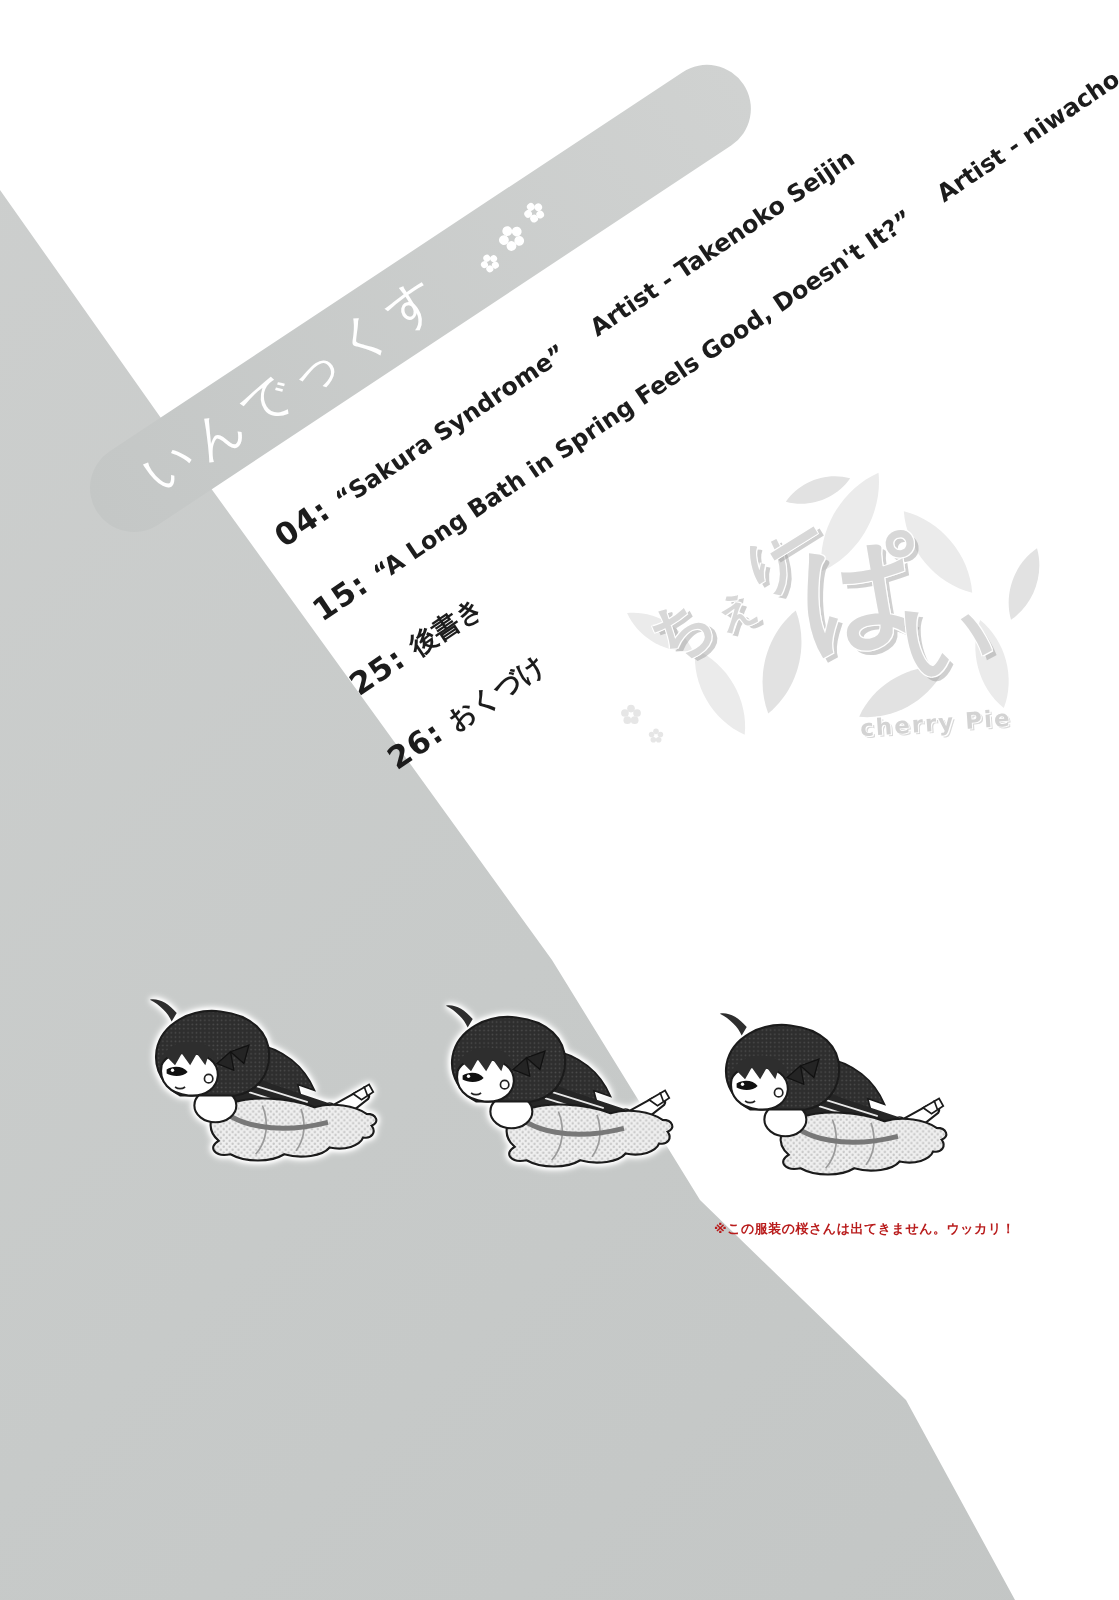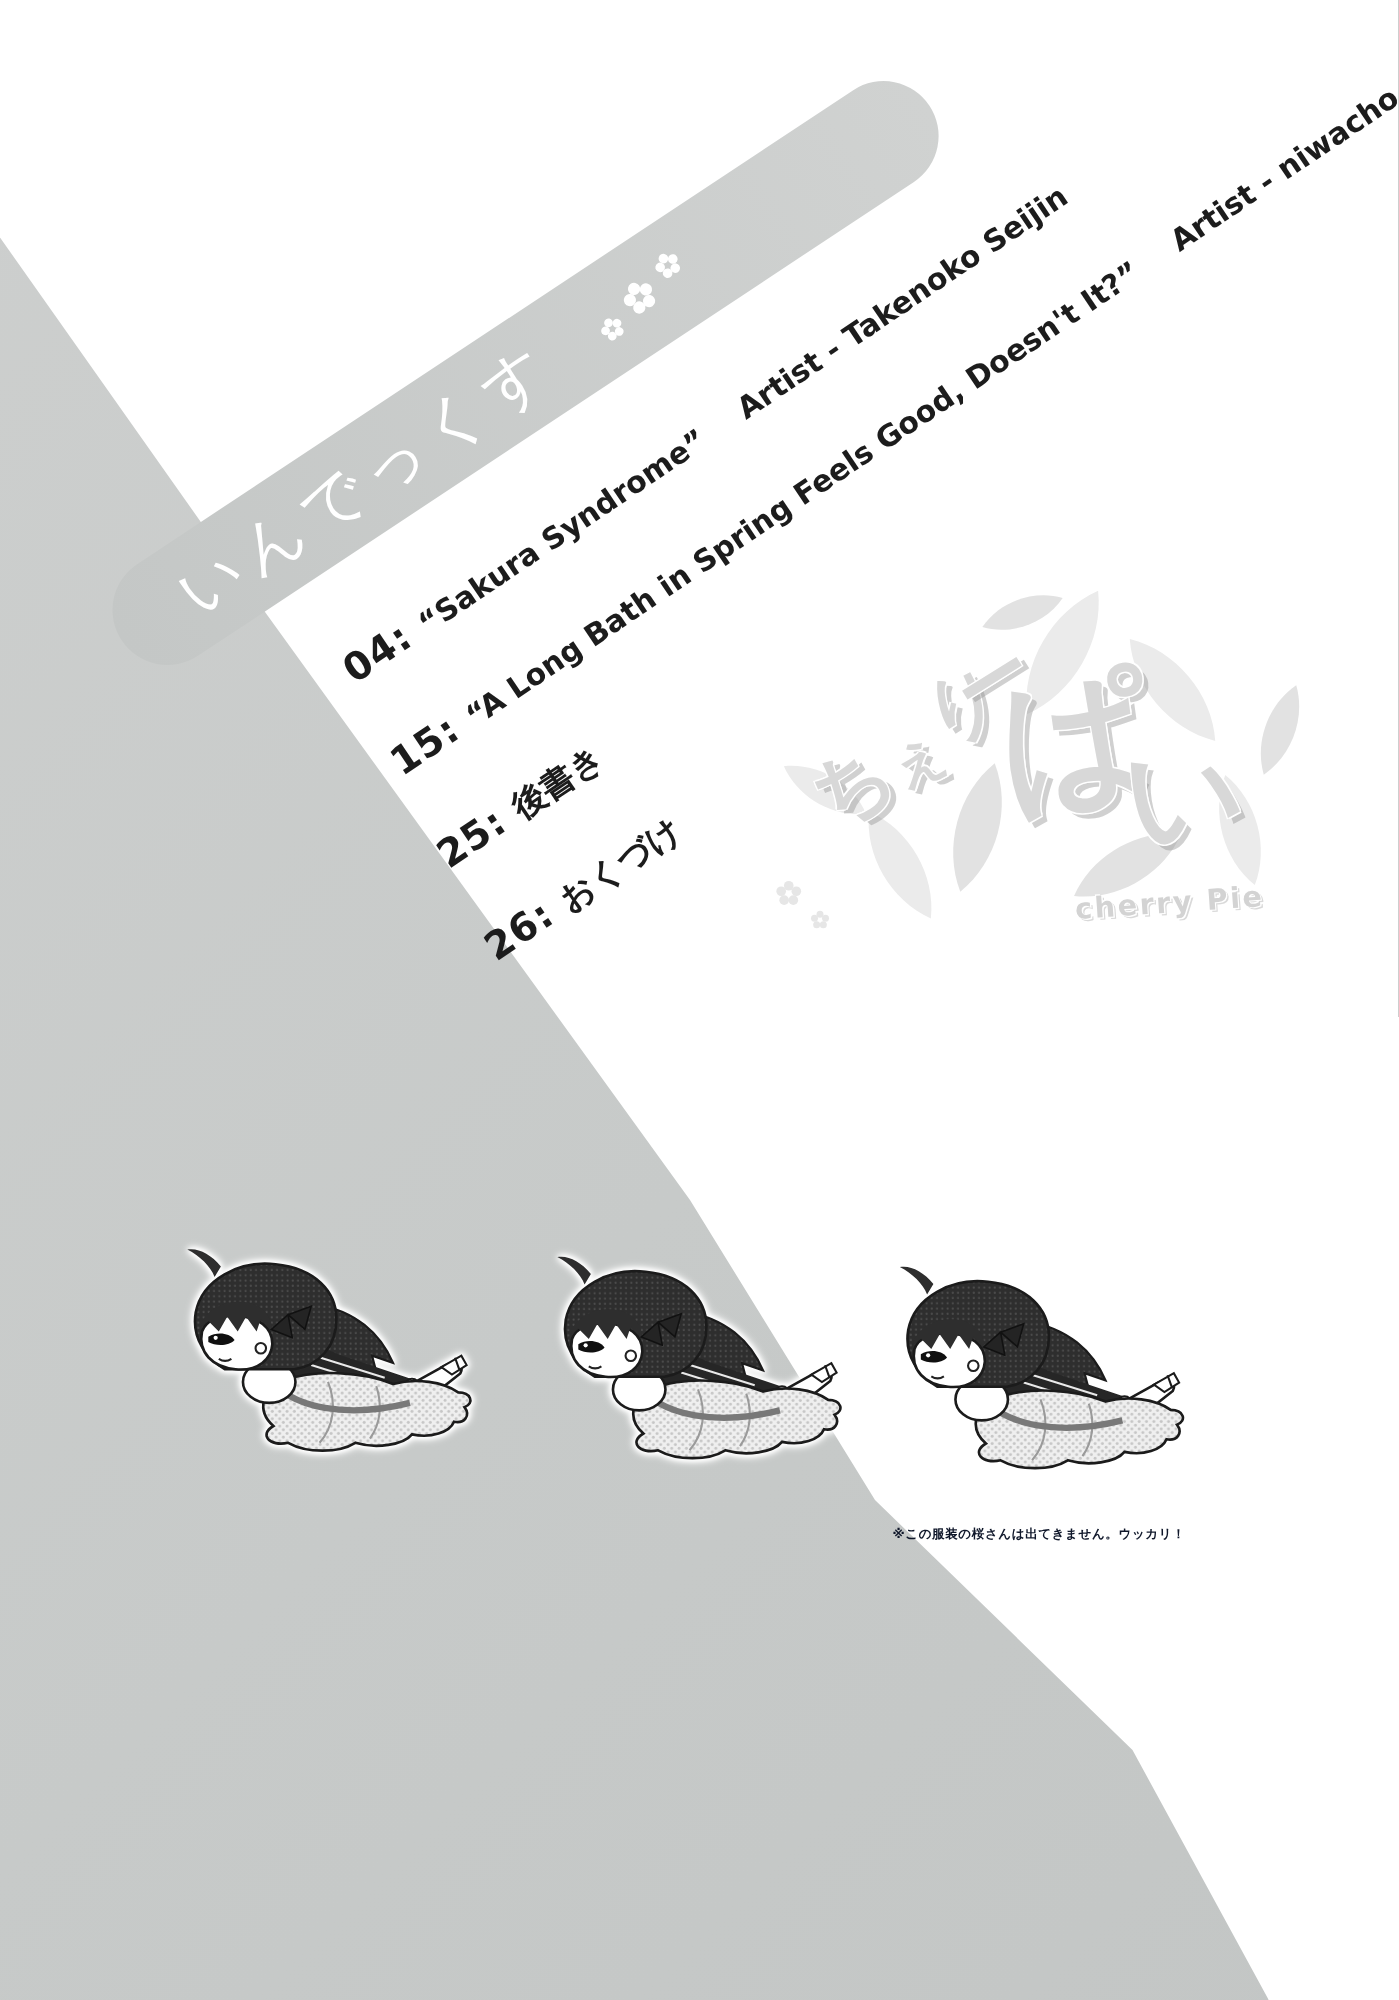--- a/index.html
+++ b/index.html
@@ -64,21 +64,21 @@
   
   .chibi{
     position:absolute;width:252px;height:168px;
     filter:drop-shadow(0 0 2px #fff) drop-shadow(0 0 2px #fff) drop-shadow(0 0 3px #fff);
   }
   .fig1{left:128px;top:998px;}
   .fig2{left:424px;top:1004px;}
   .fig3{left:698px;top:1012px;}
   
   .footnote{
-    position:absolute;left:714px;top:1220px;font-size:10px;color:#0f172a;
+    position:absolute;left:714px;top:1220px;font-size:13px;color:#b91c1c;
     letter-spacing:.5px;white-space:nowrap;font-weight:600;
   }
 </style>
 </head>
 <body>
 
 <div class="page">
 
   <div class="gray-triangle"></div>
 

